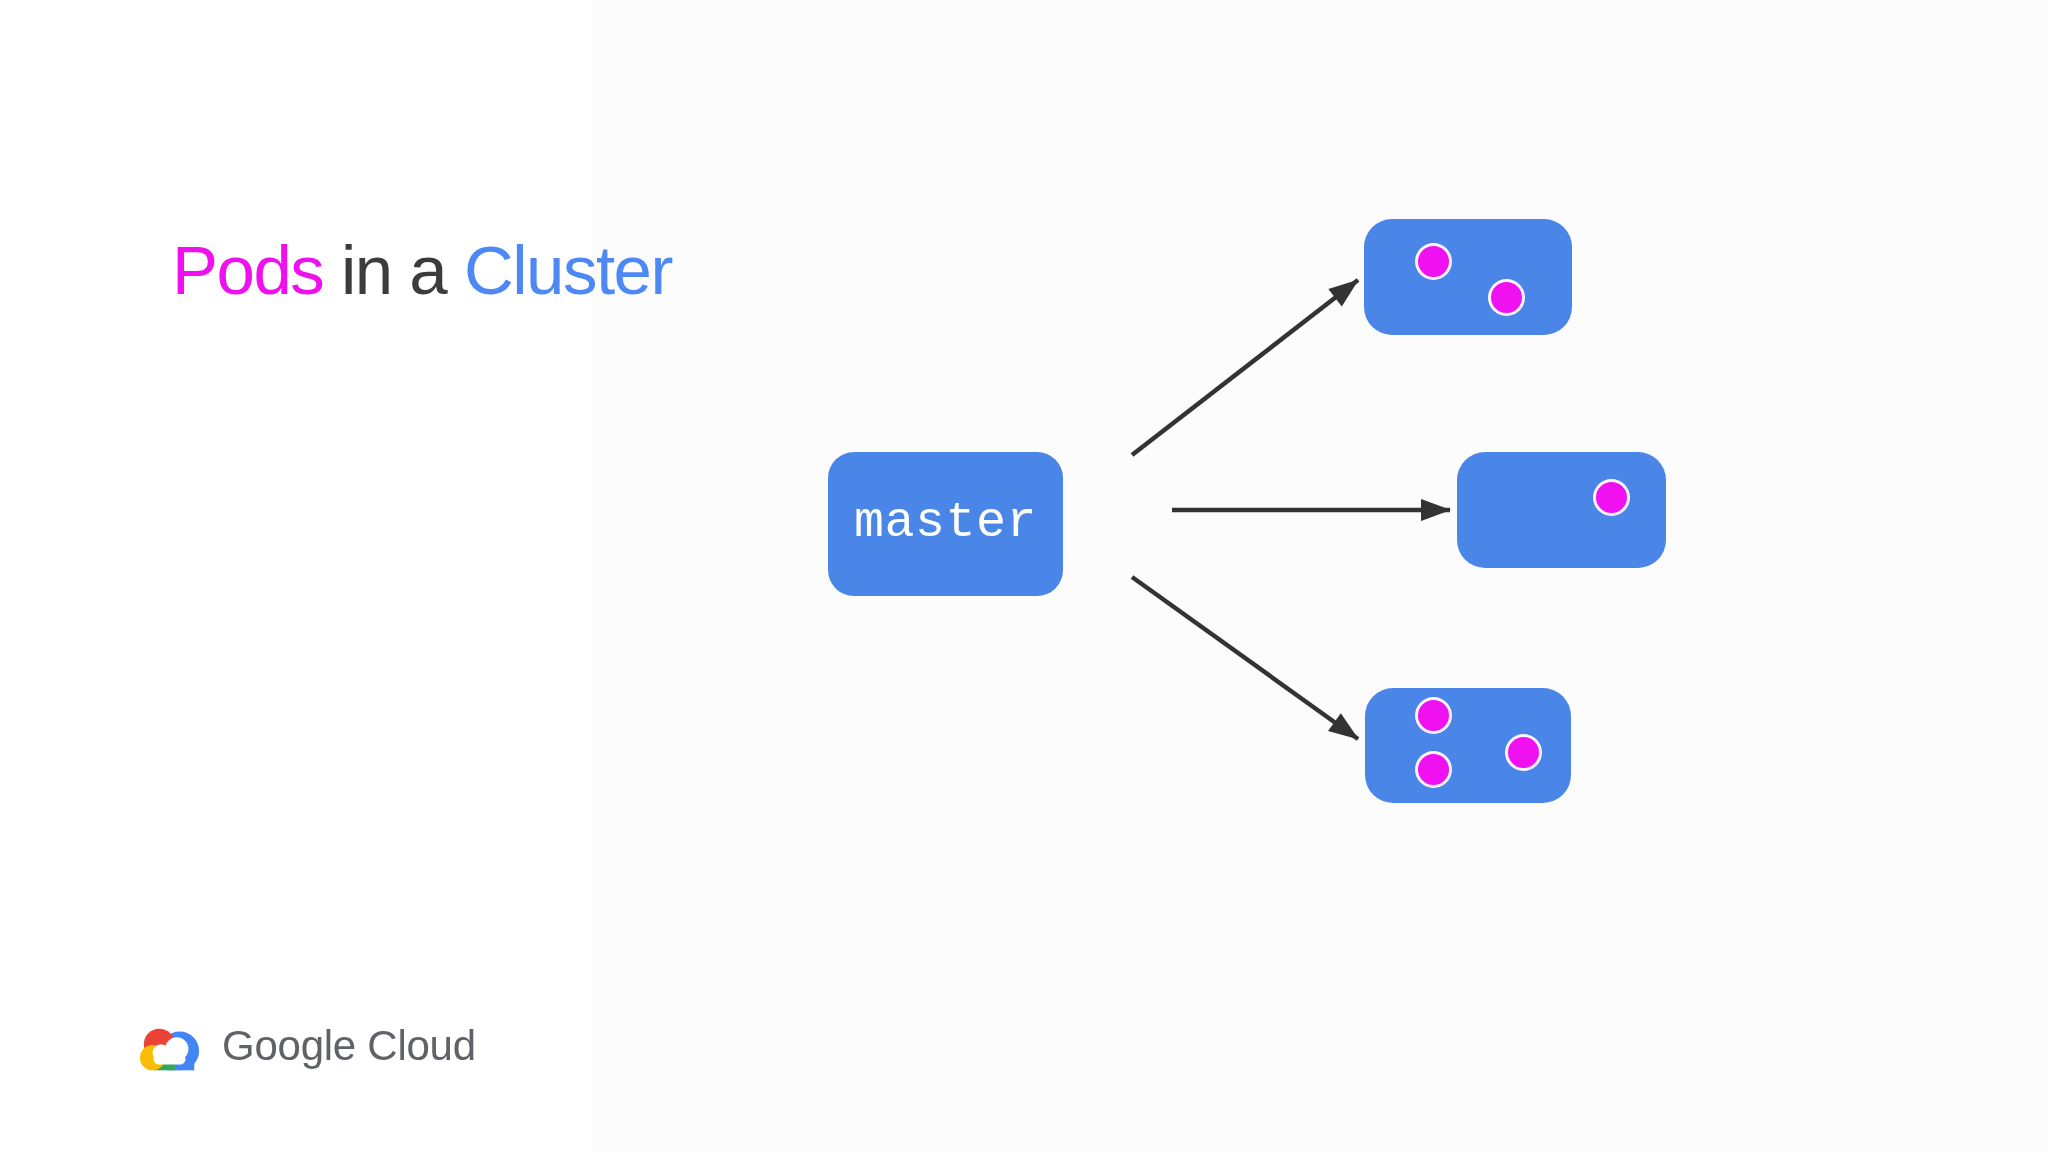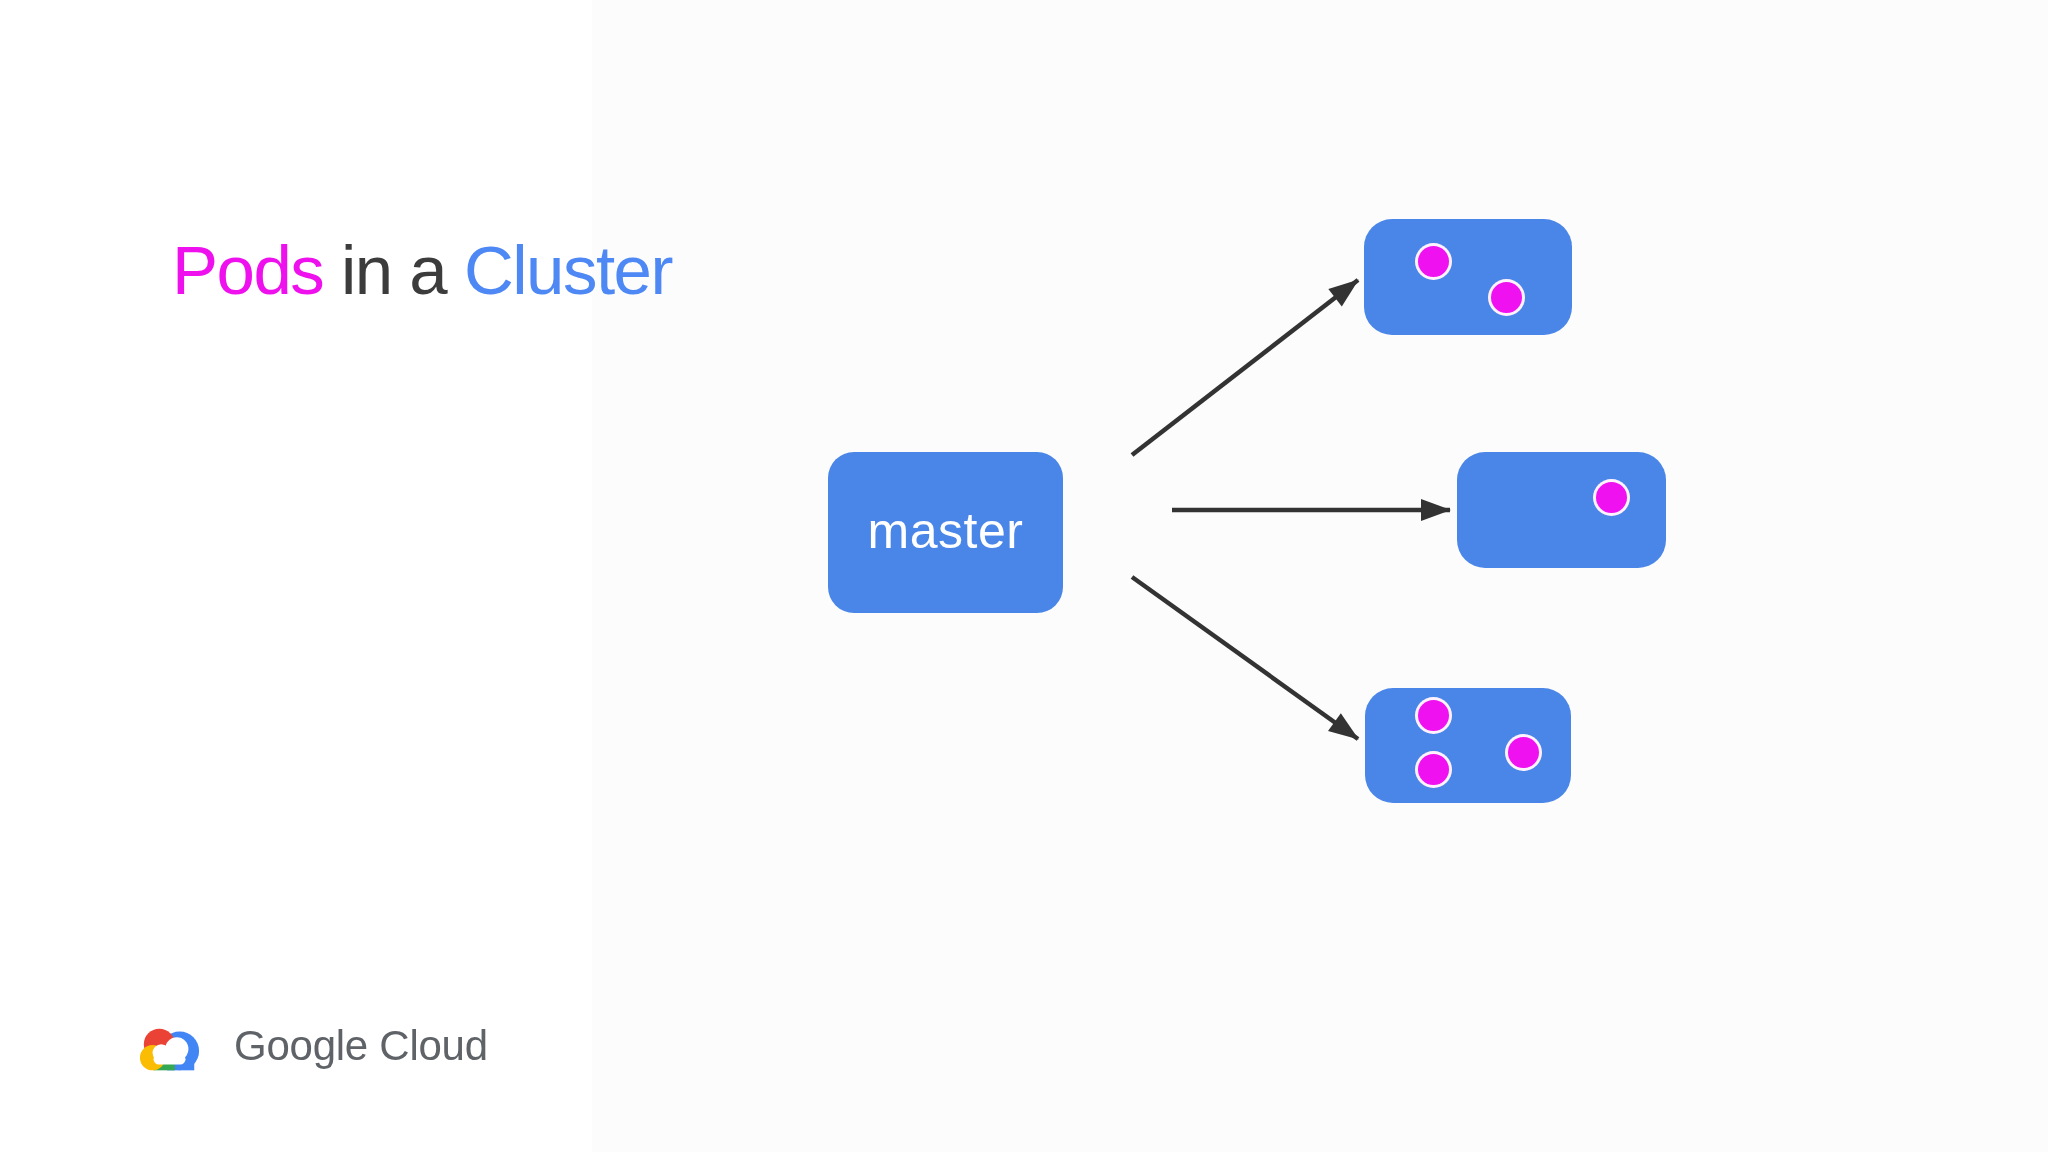--- a/index.html
+++ b/index.html
@@ -43,25 +43,26 @@
   
   .node-box {
     position: absolute;
     background: #4A86E8;
     border-radius: 28px;
   }
   .master-box {
     left: 828px;
     top: 452px;
     width: 235px;
-    height: 161px;
+    height: 144px;
     border-radius: 26px;
     display: flex;
     align-items: center;
     justify-content: center;
+    font-family: Liberation Mono, monospace;
   }
   .master-label {
     color: #FFFFFF;
     font-size: 50px;
     font-weight: 400;
     letter-spacing: 0.5px;
     padding-bottom: 4px;
   }
   .node-1 { left: 1364px; top: 219px; width: 208px; height: 116px; }
   .node-2 { left: 1457px; top: 452px; width: 209px; height: 116px; }
@@ -101,21 +102,21 @@
     top: 1022px;
     display: flex;
     align-items: center;
   }
   .cloud-icon-svg {
     width: 64px;
     height: 54px;
     display: block;
   }
   .logo-text {
-    margin-left: 32px;
+    margin-left: 20px;
     font-size: 42px;
     font-weight: 400;
     letter-spacing: -0.25px;
     color: #5F6368;
     padding-bottom: 6px;
   }
 </style>
 </head>
 <body>
 

